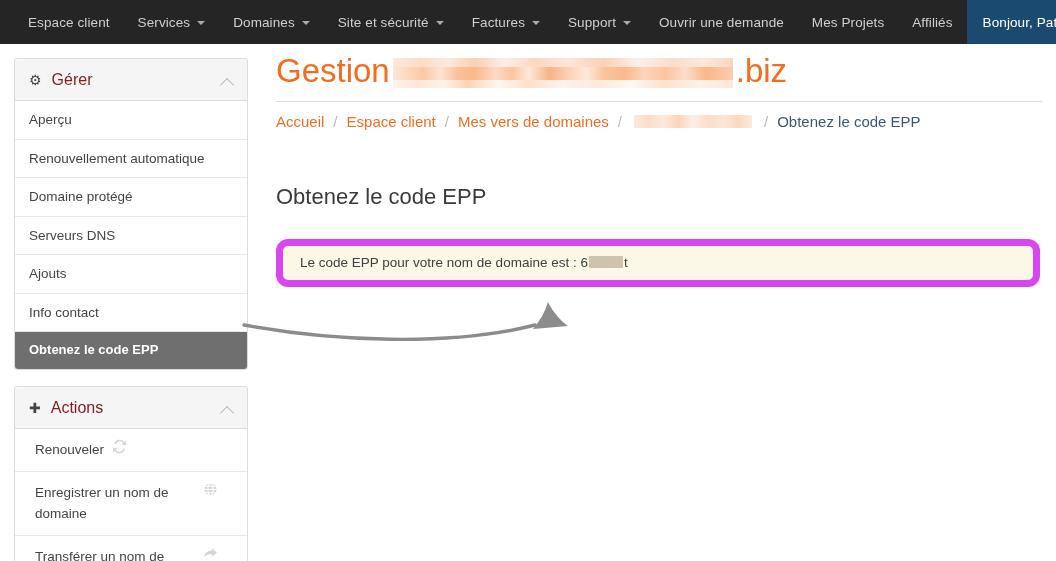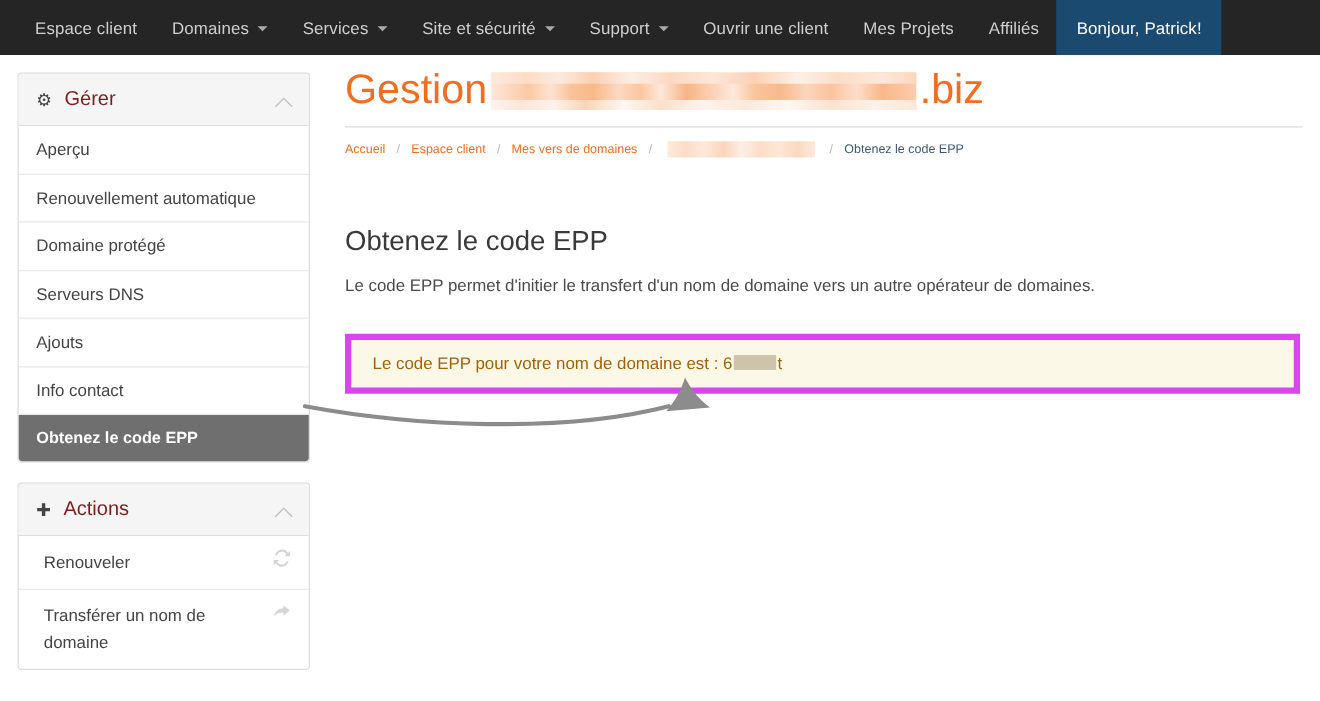--- a/index.html
+++ b/index.html
@@ -102,21 +102,20 @@
     font-size: 13px;
     border-bottom: none;
     border-radius: 0 0 3px 3px;
   }
   .action-item {
     border-bottom: 1px solid #e8e8e8;
     padding: 10px 14px 10px 20px;
     font-size: 13.5px;
     color: #444444;
     display: flex; align-items: flex-start;
-    justify-content: space-between;
     cursor: pointer;
     line-height: 1.6;
   }
   .action-item:last-child { border-bottom: none; }
   .action-label { max-width: 160px; }
   .action-icon {
     color: #d5d5d5;
     font-size: 15px;
     flex: 0 0 auto;
     margin-left: 8px;
@@ -171,21 +170,21 @@
     content: ""; position: absolute;
     left: 0; bottom: 0; width: 100%; height: 8px;
     background:
       linear-gradient(to right,
         #fef4ee 0%, #fde6d8 7%, #fdf2ea 15%, #fbd4b8 22%,
         #fef6f1 31%, #fce0cc 40%, #fdf3ec 50%, #fde9dc 60%,
         #fef7f2 70%, #fce2d0 80%, #fdf1e9 90%, #fde7d9 100%);
   }
   #breadcrumb {
     margin-top: 11px;
-    font-size: 10px;
+    font-size: 15px;
     display: flex; align-items: center;
     white-space: nowrap;
   }
   #breadcrumb .crumb { color: #f26d20; cursor: pointer; }
   #breadcrumb .crumb.current { color: #3e5871; cursor: default; }
   #breadcrumb .sep { color: #b9b9b9; margin: 0 9px; }
   #crumb-redact {
     width: 118px; height: 13px;
     background:
       linear-gradient(to right,
@@ -204,26 +203,26 @@
     margin: 12px 0 0 0;
     font-size: 13.5px;
     color: #4a4a4a;
     line-height: 1.5;
   }
   #epp-alert {
     margin-top: 28px;
     width: 764px;
     min-height: 48px;
     background: #fcf8e8;
-    border: 5px solid #d946ef;
-    border-radius: 0;
+    border: 7px solid #d946ef;
+    border-radius: 12px;
     display: flex; align-items: center;
     padding: 0 17px;
     font-size: 13.5px;
-    color: #a16207;
+    color: #404040;
   }
   #epp-alert .epp-text { white-space: nowrap; }
   #epp-redact {
     display: inline-block;
     width: 34px; height: 12px;
     background: #cdc4ab;
     position: relative; top: 1px;
     margin: 0 1px;
     border-radius: 1px;
   }
@@ -237,37 +236,41 @@
   }
 </style>
 </head>
 <body>
 
 <div id="topnav">
   <div class="nav-item">
     <span>Espace client</span>
   </div>
   <div class="nav-item">
+    <span>Services</span>
+    <span class="caret"></span>
+  </div>
+  <div class="nav-item">
     <span>Domaines</span>
     <span class="caret"></span>
   </div>
   <div class="nav-item">
-    <span>Services</span>
-    <span class="caret"></span>
-  </div>
-  <div class="nav-item">
     <span>Site et sécurité</span>
     <span class="caret"></span>
   </div>
   <div class="nav-item">
+    <span>Factures</span>
+    <span class="caret"></span>
+  </div>
+  <div class="nav-item">
     <span>Support</span>
     <span class="caret"></span>
   </div>
   <div class="nav-item">
-    <span>Ouvrir une client</span>
+    <span>Ouvrir une demande</span>
   </div>
   <div class="nav-item">
     <span>Mes Projets</span>
   </div>
   <div class="nav-item">
     <span>Affiliés</span>
   </div>
   <div class="nav-item active-user">
     <span>Bonjour, Patrick!</span>
 
@@ -314,20 +317,32 @@
 
     <div class="action-item">
       <span class="action-label">Renouveler</span>
       <span class="action-icon">
         <svg width="15" height="15" viewBox="0 0 16 16" fill="#d5d5d5">
           <path d="M13.3 3.6A6 6 0 0 0 2.3 5.6h1.6A4.5 4.5 0 0 1 12 4.6l-1.7 1.7H15V1.6l-1.7 2zM2.7 12.4a6 6 0 0 0 11-2h-1.6a4.5 4.5 0 0 1-8.1 1l1.7-1.7H1v4.7l1.7-2z"></path>
         </svg>
       </span>
     </div>
 
+    <div class="action-item">
+      <span class="action-label">Enregistrer un nom de domaine</span>
+      <span class="action-icon">
+        <svg width="15" height="15" viewBox="0 0 16 16" fill="none" stroke="#d5d5d5" stroke-width="1.2">
+          <circle cx="8" cy="8" r="6.4" fill="#d5d5d5" stroke="none"></circle>
+          <ellipse cx="8" cy="8" rx="2.8" ry="6.4" stroke="#ffffff" fill="none"></ellipse>
+          <line x1="1.6" y1="8" x2="14.4" y2="8" stroke="#ffffff"></line>
+          <line x1="2.6" y1="4.6" x2="13.4" y2="4.6" stroke="#ffffff"></line>
+          <line x1="2.6" y1="11.4" x2="13.4" y2="11.4" stroke="#ffffff"></line>
+        </svg>
+      </span>
+    </div>
 
     <div class="action-item">
       <span class="action-label">Transférer un nom de domaine</span>
       <span class="action-icon">
         <svg width="15" height="15" viewBox="0 0 16 16" fill="#d5d5d5">
           <path d="M9.4 2.3v2.6C4.9 5.1 2 7.6 1.2 12.1c1.8-2.4 4.2-3.5 8.2-3.5v2.8l5.4-4.6-5.4-4.5z"></path>
         </svg>
       </span>
     </div>
   </div>
@@ -347,21 +362,20 @@
     <span class="crumb">Espace client</span>
     <span class="sep">/</span>
     <span class="crumb">Mes vers de domaines</span>
     <span class="sep">/</span>
     <span class="redact" id="crumb-redact"></span>
     <span class="sep">/</span>
     <span class="crumb current">Obtenez le code EPP</span>
   </div>
 
   <h2 id="section-title">Obtenez le code EPP</h2>
-  <p id="section-desc">Le code EPP permet d'initier le transfert d'un nom de domaine vers un autre opérateur de domaines.</p>
 
   <div id="epp-alert">
     <span class="epp-text"><span>Le code EPP pour votre nom de domaine est : 6</span><span id="epp-redact"></span><span>t</span></span>
   </div>
 </div>
 
 <svg id="annotation-arrow" viewBox="0 0 370 65">
   <path d="M 4 40 C 90 56, 210 62, 295 40" stroke="#8c8c8c" stroke-width="3.4" fill="none" stroke-linecap="round"></path>
   <path d="M 293 44 C 300 36, 305 27, 308 17 C 313 27, 320 35, 328 41 Z" fill="#8c8c8c"></path>
 </svg>

